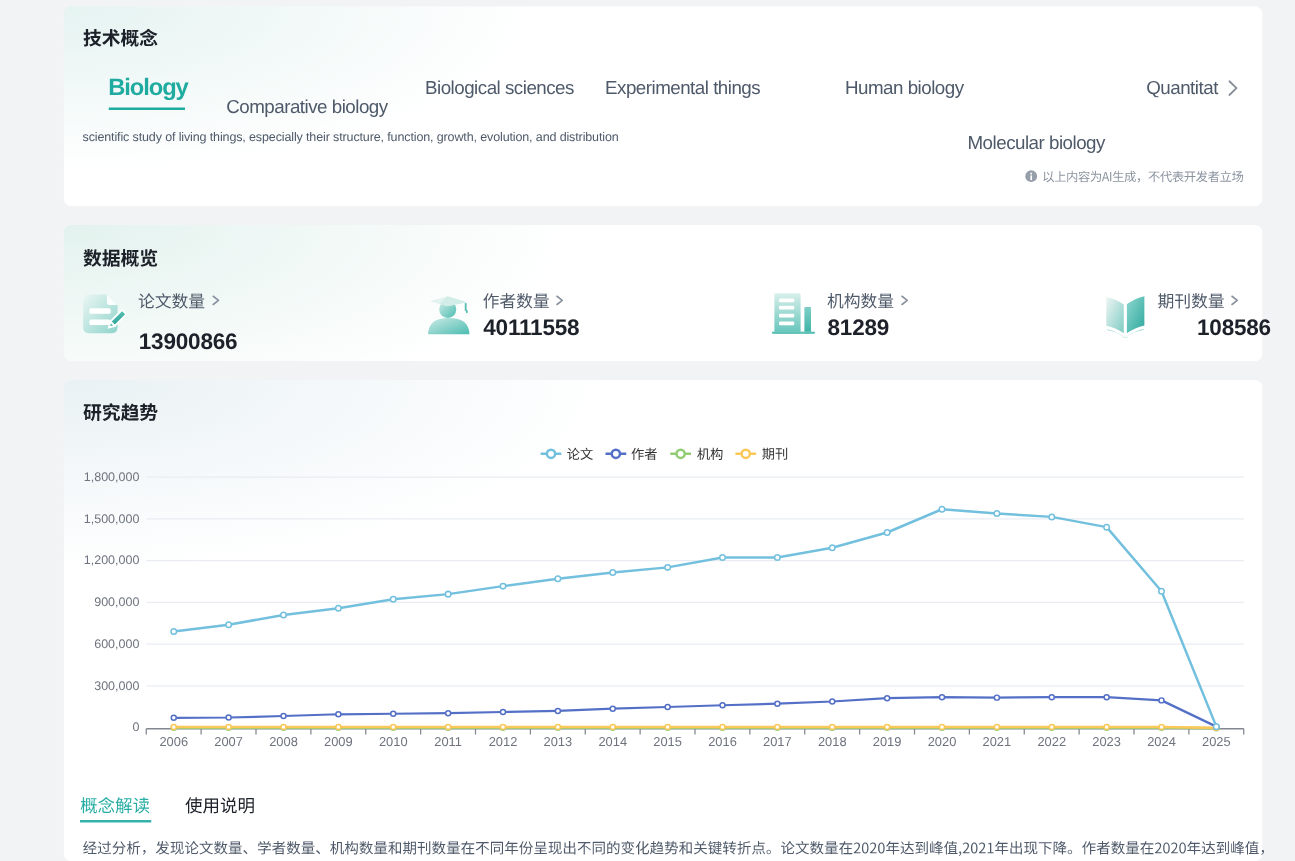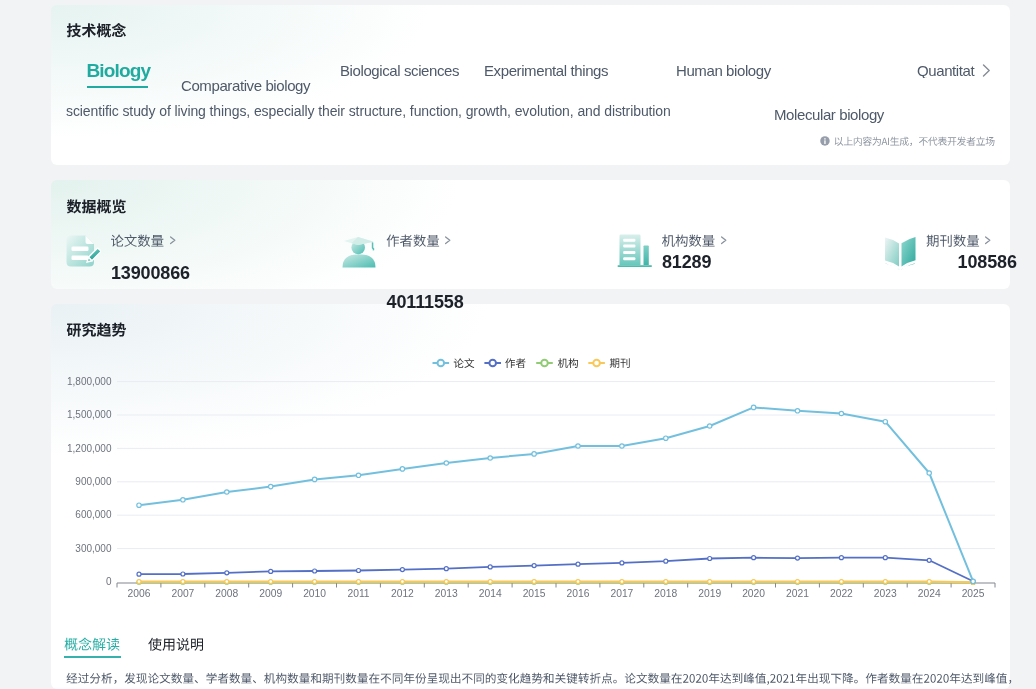--- a/index.html
+++ b/index.html
@@ -17,21 +17,21 @@
 <div class="abs" style="left:87px;top:85.5px;width:61px;height:2px;background:#1fab9f;"></div>
 <div class="abs" style="left:181px;top:78px;font-size:15px;color:#4e5969;line-height:15px;letter-spacing:-0.4px;">Comparative biology</div>
 <div class="abs" style="left:340px;top:62.5px;font-size:15px;color:#4e5969;line-height:15px;letter-spacing:-0.4px;">Biological sciences</div>
 <div class="abs" style="left:484px;top:62.5px;font-size:15px;color:#4e5969;line-height:15px;letter-spacing:-0.4px;">Experimental things</div>
 <div class="abs" style="left:647px;top:62.5px;font-size:15px;color:#4e5969;line-height:15px;letter-spacing:-0.4px;margin-left:29px;">Human biology</div>
 <div class="abs" style="left:774px;top:62.5px;font-size:15px;color:#4e5969;line-height:15px;letter-spacing:-0.4px;margin-top:44px;">Molecular biology</div>
 <div class="abs" style="left:917px;top:62.5px;font-size:15px;color:#4e5969;line-height:15px;letter-spacing:-0.4px;width:58px;overflow:hidden;white-space:nowrap;">Quantitative biology</div>
 <svg class="abs" style="left:982px;top:63.5px" width="9" height="13" viewBox="0 0 9 13">
     <path d="M1.5 1 L7.2 6.5 L1.5 12" fill="none" stroke="#868c96" stroke-width="1.4" stroke-linecap="round" stroke-linejoin="round"></path>
   </svg>
-<div class="abs" style="left:66px;top:103.5px;font-size:14px;color:#4e5969;line-height:14px;letter-spacing:-0.1px;">scientific study of living things, especially their structure, function, growth, evolution, and distribution</div>
+<div class="abs" style="left:66px;top:103.5px;font-size:10px;color:#4e5969;line-height:14px;letter-spacing:-0.1px;">scientific study of living things, especially their structure, function, growth, evolution, and distribution</div>
 <svg style="position:absolute;left:0;top:0;overflow:visible" width="10" height="10" viewBox="0 0 10 10">
     <path transform="translate(833.72,144.99)" d="M3.7 -7C4.3 -6.3 4.9 -5.3 5.2 -4.7L5.9 -5.1C5.6 -5.7 4.9 -6.7 4.3 -7.4ZM7.5 -7.9C7.3 -3.5 6.6 -1.1 3.4 0.2C3.6 0.4 3.9 0.7 4 0.9C5.3 0.2 6.3 -0.6 6.9 -1.6C7.7 -0.8 8.5 0.1 8.9 0.8L9.6 0.3C9.1 -0.4 8.1 -1.5 7.3 -2.3C7.9 -3.7 8.2 -5.5 8.3 -7.9ZM1.4 -0.2C1.6 -0.4 2 -0.6 4.9 -2C4.8 -2.2 4.7 -2.5 4.7 -2.7L2.4 -1.6V-7.6H1.6V-1.7C1.6 -1.3 1.2 -0.9 1 -0.8C1.1 -0.7 1.3 -0.4 1.4 -0.2Z M13.8 -8.2V-0.4H10.1V0.3H19V-0.4H14.6V-4.4H18.3V-5.1H14.6V-8.2Z M20.1 -6.6V0.8H20.8V-5.9H23.7C23.6 -4.6 23.3 -3 21.1 -1.8C21.2 -1.6 21.5 -1.4 21.6 -1.2C22.9 -2 23.7 -2.9 24 -3.9C24.9 -3 25.9 -2 26.4 -1.3L27.1 -1.8C26.4 -2.6 25.2 -3.7 24.3 -4.6C24.4 -5 24.4 -5.5 24.4 -5.9H27.3V-0.2C27.3 -0 27.3 0 27.1 0C26.9 0 26.2 0.1 25.5 0C25.6 0.2 25.7 0.6 25.7 0.8C26.6 0.8 27.2 0.8 27.6 0.7C27.9 0.5 28 0.3 28 -0.2V-6.6H24.4V-8.3H23.7V-6.6Z M31.9 -6.3C31.4 -5.5 30.4 -4.8 29.5 -4.4C29.7 -4.3 29.9 -4 30.1 -3.8C31 -4.3 32 -5.2 32.6 -6ZM34.5 -5.8C35.4 -5.3 36.5 -4.4 37 -3.8L37.6 -4.3C37 -4.9 35.9 -5.7 35 -6.2ZM33.6 -5.4C32.6 -3.9 30.8 -2.7 29 -2C29.2 -1.8 29.4 -1.6 29.5 -1.4C30 -1.6 30.4 -1.8 30.8 -2V0.8H31.6V0.5H35.6V0.8H36.4V-2.2C36.8 -1.9 37.2 -1.7 37.7 -1.5C37.8 -1.7 38 -2 38.2 -2.1C36.6 -2.8 35.1 -3.6 34 -4.8L34.2 -5.1ZM31.6 -0.2V-1.9H35.6V-0.2ZM31.6 -2.5C32.4 -3 33.1 -3.6 33.6 -4.3C34.3 -3.6 35 -3 35.8 -2.5ZM32.9 -8.2C33.1 -8 33.2 -7.7 33.3 -7.4H29.5V-5.6H30.2V-6.7H37V-5.6H37.7V-7.4H34.2C34.1 -7.7 33.9 -8.1 33.7 -8.4Z M39.8 -7.8C40.2 -7.3 40.6 -6.7 40.8 -6.3L41.5 -6.6C41.3 -7 40.8 -7.6 40.4 -8ZM43.1 -3.7C43.6 -3.1 44.2 -2.2 44.5 -1.7L45.1 -2.1C44.9 -2.6 44.3 -3.4 43.8 -4ZM42.3 -8.3V-7.1C42.3 -6.8 42.3 -6.4 42.2 -5.9H39V-5.2H42.2C41.9 -3.4 41.1 -1.4 38.7 0.1C38.9 0.2 39.2 0.5 39.3 0.7C41.9 -1 42.7 -3.2 42.9 -5.2H46.3C46.2 -1.8 46 -0.5 45.7 -0.2C45.6 -0.1 45.5 -0 45.3 -0C45.1 -0 44.4 -0 43.8 -0.1C43.9 0.1 44 0.4 44 0.7C44.6 0.7 45.3 0.7 45.6 0.7C46 0.6 46.2 0.6 46.4 0.3C46.8 -0.2 47 -1.6 47.1 -5.5C47.1 -5.7 47.1 -5.9 47.1 -5.9H43C43 -6.3 43 -6.8 43 -7.1V-8.3Z M47.8 0H48.7L49.4 -2.2H52.1L52.8 0H53.7L51.3 -7.3H50.2ZM49.6 -2.9 50 -4.1C50.3 -4.9 50.5 -5.7 50.7 -6.5H50.8C51 -5.7 51.2 -4.9 51.5 -4.1L51.8 -2.9Z M54.4 0H55.3V-7.3H54.4Z M58.3 -8.2C58 -6.7 57.3 -5.4 56.5 -4.5C56.7 -4.4 57 -4.2 57.2 -4C57.5 -4.5 57.9 -5 58.2 -5.7H60.6V-3.5H57.6V-2.8H60.6V-0.2H56.5V0.5H65.4V-0.2H61.3V-2.8H64.5V-3.5H61.3V-5.7H64.9V-6.4H61.3V-8.3H60.6V-6.4H58.5C58.8 -6.9 58.9 -7.4 59.1 -8Z M70.9 -8.3C70.9 -7.7 70.9 -7.2 71 -6.6H66.8V-3.9C66.8 -2.6 66.7 -0.9 65.9 0.4C66.1 0.5 66.4 0.7 66.5 0.9C67.4 -0.4 67.6 -2.4 67.6 -3.8V-3.9H69.4C69.3 -2.2 69.3 -1.6 69.2 -1.4C69.1 -1.3 69 -1.3 68.8 -1.3C68.7 -1.3 68.2 -1.3 67.8 -1.4C67.9 -1.2 68 -0.9 68 -0.7C68.5 -0.6 68.9 -0.6 69.2 -0.7C69.5 -0.7 69.6 -0.8 69.8 -1C70 -1.2 70 -2.1 70.1 -4.3C70.1 -4.4 70.1 -4.6 70.1 -4.6H67.6V-5.9H71C71.1 -4.3 71.4 -2.8 71.7 -1.7C71.1 -1 70.3 -0.3 69.4 0.1C69.6 0.3 69.9 0.6 70 0.7C70.7 0.3 71.4 -0.3 72 -0.9C72.5 0.1 73.1 0.7 73.8 0.7C74.6 0.7 74.9 0.2 75 -1.5C74.8 -1.5 74.5 -1.7 74.4 -1.9C74.3 -0.6 74.2 -0 73.9 -0C73.4 -0 73 -0.6 72.6 -1.6C73.3 -2.5 73.9 -3.7 74.3 -5L73.6 -5.1C73.3 -4.1 72.8 -3.2 72.3 -2.4C72.1 -3.4 71.9 -4.6 71.8 -5.9H74.9V-6.6H71.7C71.7 -7.2 71.7 -7.7 71.7 -8.3ZM72.2 -7.8C72.8 -7.5 73.6 -7 73.9 -6.6L74.4 -7.1C74 -7.5 73.2 -8 72.6 -8.3Z M76.6 1.1C77.7 0.7 78.3 -0.1 78.3 -1.2C78.3 -1.9 78 -2.3 77.5 -2.3C77.1 -2.3 76.7 -2.1 76.7 -1.6C76.7 -1.1 77.1 -0.9 77.5 -0.9L77.7 -0.9C77.6 -0.2 77.2 0.2 76.4 0.5Z M90.2 -4.7C91.3 -3.9 92.8 -2.8 93.5 -2L94.1 -2.6C93.4 -3.3 91.9 -4.5 90.7 -5.2ZM85.3 -7.6V-6.9H89.7C88.7 -5.2 87 -3.5 85.1 -2.5C85.2 -2.4 85.4 -2.1 85.6 -1.9C86.9 -2.6 88.2 -3.6 89.2 -4.8V0.8H90V-5.8C90.2 -6.1 90.5 -6.5 90.7 -6.9H93.8V-7.6Z M101.2 -7.8C101.8 -7.3 102.5 -6.6 102.9 -6.1L103.4 -6.5C103.1 -7 102.4 -7.6 101.8 -8.1ZM99.6 -8.2C99.6 -7.1 99.7 -6.1 99.8 -5.2L97.4 -4.9L97.5 -4.2L99.9 -4.5C100.2 -1.4 101 0.7 102.7 0.8C103.2 0.8 103.6 0.3 103.8 -1.4C103.7 -1.5 103.3 -1.7 103.2 -1.8C103.1 -0.7 102.9 -0.1 102.7 -0.1C101.6 -0.2 100.9 -2 100.6 -4.6L103.6 -5L103.5 -5.7L100.5 -5.3C100.4 -6.2 100.4 -7.2 100.3 -8.2ZM97.3 -8.2C96.6 -6.6 95.5 -5.1 94.4 -4.2C94.5 -4 94.7 -3.6 94.8 -3.4C95.3 -3.9 95.7 -4.3 96.1 -4.9V0.8H96.9V-6C97.3 -6.6 97.7 -7.3 98 -8Z M106.2 0.8C106.4 0.6 106.8 0.5 109.6 -0.4C109.5 -0.5 109.5 -0.8 109.5 -1L107 -0.3V-2.5C107.6 -2.9 108.2 -3.3 108.6 -3.8C109.4 -1.7 110.7 -0.2 112.8 0.5C112.9 0.3 113.1 -0 113.3 -0.2C112.3 -0.5 111.5 -1 110.8 -1.6C111.4 -2 112.1 -2.5 112.7 -3L112.1 -3.4C111.7 -3 111 -2.5 110.4 -2C109.9 -2.6 109.6 -3.2 109.3 -3.8H113V-4.5H109V-5.3H112.2V-5.9H109V-6.8H112.6V-7.4H109V-8.3H108.3V-7.4H104.8V-6.8H108.3V-5.9H105.3V-5.3H108.3V-4.5H104.4V-3.8H107.7C106.7 -3 105.3 -2.2 104.1 -1.8C104.2 -1.7 104.5 -1.4 104.6 -1.2C105.1 -1.4 105.7 -1.7 106.3 -2V-0.5C106.3 -0.1 106.1 0 105.9 0.1C106 0.3 106.2 0.6 106.2 0.8Z M119.7 -7V-4.1H116.9V-4.6V-7ZM113.8 -4.1V-3.4H116.1C116 -2.1 115.5 -0.7 113.8 0.3C114 0.4 114.3 0.7 114.4 0.8C116.2 -0.3 116.7 -1.9 116.9 -3.4H119.7V0.8H120.5V-3.4H122.7V-4.1H120.5V-7H122.4V-7.7H114.2V-7H116.2V-4.6L116.2 -4.1Z M129.5 -7.8C129.9 -7.4 130.5 -6.7 130.7 -6.4L131.3 -6.8C131.1 -7.1 130.5 -7.7 130.1 -8.2ZM124.2 -5.2C124.3 -5.3 124.7 -5.3 125.3 -5.3H126.7C126 -3.3 124.9 -1.7 123.1 -0.6C123.3 -0.4 123.6 -0.1 123.7 0C125 -0.8 125.9 -1.8 126.6 -3C127 -2.3 127.5 -1.6 128.1 -1.1C127.2 -0.5 126.2 -0.1 125.2 0.2C125.3 0.3 125.5 0.6 125.6 0.8C126.7 0.5 127.8 0 128.7 -0.6C129.6 0.1 130.6 0.5 131.9 0.8C132 0.6 132.2 0.3 132.4 0.2C131.2 -0.1 130.1 -0.5 129.2 -1.1C130.1 -1.8 130.8 -2.8 131.2 -4.1L130.7 -4.3L130.5 -4.3H127.2C127.3 -4.6 127.4 -5 127.5 -5.3H132L132 -6.1H127.7C127.9 -6.7 128 -7.5 128.1 -8.2L127.3 -8.4C127.2 -7.5 127.1 -6.8 126.9 -6.1H125.1C125.4 -6.6 125.6 -7.2 125.8 -7.9L125 -8C124.9 -7.3 124.5 -6.5 124.4 -6.3C124.2 -6.1 124.1 -5.9 124 -5.9C124.1 -5.7 124.2 -5.3 124.2 -5.2ZM128.6 -1.5C128 -2.1 127.4 -2.8 127 -3.6H130.2C129.8 -2.8 129.3 -2.1 128.6 -1.5Z M140.7 -8C140.3 -7.5 139.9 -7.1 139.5 -6.7V-7.1H137.1V-8.3H136.3V-7.1H133.8V-6.4H136.3V-5.1H132.9V-4.5H136.8C135.5 -3.7 134.1 -3 132.7 -2.5C132.8 -2.3 133.1 -2 133.2 -1.9C133.8 -2.1 134.4 -2.4 135 -2.7V0.8H135.7V0.5H139.8V0.8H140.5V-3.4H136.4C137 -3.8 137.5 -4.1 138 -4.5H141.7V-5.1H138.9C139.8 -5.9 140.6 -6.7 141.3 -7.6ZM137.1 -5.1V-6.4H139.3C138.8 -6 138.3 -5.5 137.8 -5.1ZM135.7 -1.2H139.8V-0.2H135.7ZM135.7 -1.8V-2.8H139.8V-1.8Z M142.9 -6.4V-5.7H150.9V-6.4ZM144.3 -5C144.6 -3.7 145 -1.9 145.2 -0.8L146 -1C145.8 -2.1 145.4 -3.8 145 -5.2ZM146.2 -8.2C146.3 -7.7 146.6 -7 146.6 -6.6L147.4 -6.8C147.3 -7.2 147.1 -7.9 146.9 -8.4ZM148.8 -5.2C148.4 -3.7 147.8 -1.7 147.3 -0.4H142.5V0.4H151.3V-0.4H148.1C148.6 -1.6 149.2 -3.5 149.6 -5Z M155.5 -4.3C155.6 -4.4 155.9 -4.4 156.4 -4.4H157.1C156.7 -3.3 156 -2.4 155.1 -1.8L154.9 -2.4L153.9 -2V-5.2H155V-5.9H153.9V-8.2H153.2V-5.9H152V-5.2H153.2V-1.8C152.7 -1.6 152.2 -1.4 151.8 -1.3L152.1 -0.5C152.9 -0.9 154 -1.3 155.1 -1.7L155.1 -1.8C155.2 -1.7 155.5 -1.5 155.6 -1.4C156.5 -2.1 157.4 -3.1 157.8 -4.4H158.6C158 -2.3 156.9 -0.7 155.2 0.4C155.4 0.5 155.7 0.7 155.8 0.8C157.5 -0.3 158.6 -2.1 159.3 -4.4H160C159.8 -1.5 159.6 -0.4 159.4 -0.1C159.3 0 159.2 0 159 0C158.8 0 158.5 0 158.1 0C158.2 0.2 158.3 0.5 158.3 0.7C158.7 0.7 159.1 0.7 159.3 0.7C159.6 0.7 159.8 0.6 160 0.4C160.3 -0 160.5 -1.3 160.8 -4.8C160.8 -4.9 160.8 -5.1 160.8 -5.1H156.8C157.8 -5.7 158.8 -6.6 159.9 -7.5L159.3 -7.9L159.2 -7.9H155.2V-7.1H158.4C157.5 -6.4 156.5 -5.7 156.2 -5.5C155.8 -5.2 155.5 -5 155.2 -5C155.3 -4.8 155.5 -4.5 155.5 -4.3Z" fill="#8a929e"></path>
   </svg>
 <svg class="abs" style="left:819.6px;top:135.6px" width="10.4" height="10.4" viewBox="0 0 11 11">
     <circle cx="5.25" cy="5.25" r="5" fill="#979eab"></circle>
     <rect x="4.55" y="2.3" width="1.4" height="1.5" fill="#fff"></rect>
     <rect x="4.55" y="4.6" width="1.4" height="3.9" fill="#fff"></rect>
   </svg>
 <svg style="position:absolute;left:0;top:0;overflow:visible" width="10" height="10" viewBox="0 0 10 10">
     <path transform="translate(66.47,212.08)" d="M6.4 -12.6C6.1 -12 5.7 -11.2 5.4 -10.7L6.5 -10.1C6.9 -10.6 7.4 -11.3 7.9 -12ZM5.6 -3.6C5.3 -3 5 -2.6 4.6 -2.2L3.3 -2.8L3.8 -3.6ZM1.2 -2.2C1.9 -1.9 2.6 -1.6 3.3 -1.2C2.5 -0.7 1.5 -0.3 0.4 -0C0.7 0.3 1 0.9 1.2 1.3C2.5 0.9 3.8 0.4 4.8 -0.4C5.2 -0.1 5.6 0.2 5.9 0.4L7 -0.8C6.7 -1 6.3 -1.2 5.9 -1.4C6.7 -2.3 7.3 -3.4 7.6 -4.7L6.7 -5.1L6.4 -5H4.5L4.8 -5.6L3.2 -5.9C3.1 -5.6 2.9 -5.3 2.8 -5H0.9V-3.6H2.1C1.8 -3.1 1.5 -2.6 1.2 -2.2ZM1 -12C1.4 -11.4 1.7 -10.6 1.8 -10.1H0.6V-8.7H2.9C2.2 -7.9 1.2 -7.3 0.3 -6.9C0.7 -6.6 1.1 -6 1.3 -5.6C2 -6 2.8 -6.6 3.5 -7.3V-6H5.2V-7.6C5.7 -7.2 6.3 -6.7 6.6 -6.3L7.6 -7.6C7.3 -7.8 6.5 -8.3 5.8 -8.7H8V-10.1H5.2V-12.8H3.5V-10.1H1.9L3.2 -10.6C3.1 -11.2 2.7 -11.9 2.3 -12.5ZM9.2 -12.7C8.8 -10 8.2 -7.4 7 -5.9C7.3 -5.6 8 -5 8.3 -4.7C8.5 -5.1 8.8 -5.6 9.1 -6.1C9.3 -5 9.7 -3.9 10.1 -2.9C9.3 -1.7 8.2 -0.7 6.7 -0C7 0.3 7.5 1.1 7.7 1.4C9.1 0.7 10.2 -0.2 11 -1.3C11.7 -0.3 12.5 0.6 13.6 1.2C13.8 0.8 14.3 0.1 14.7 -0.2C13.6 -0.8 12.7 -1.8 12 -2.9C12.7 -4.4 13.2 -6.2 13.4 -8.3H14.4V-10H10.4C10.5 -10.8 10.7 -11.6 10.8 -12.5ZM11.8 -8.3C11.6 -7 11.4 -5.9 11 -4.9C10.6 -6 10.3 -7.1 10.1 -8.3Z M22.3 -3.5V1.3H23.8V0.9H27.4V1.3H29.1V-3.5H26.4V-4.9H29.4V-6.5H26.4V-7.8H29V-12.2H20.7V-7.5C20.7 -5.2 20.6 -1.9 19.1 0.3C19.5 0.5 20.3 1.1 20.6 1.4C21.7 -0.3 22.2 -2.7 22.4 -4.9H24.7V-3.5ZM22.5 -10.6H27.3V-9.3H22.5ZM22.5 -7.8H24.7V-6.5H22.5L22.5 -7.5ZM23.8 -0.5V-2H27.4V-0.5ZM17.1 -12.7V-9.9H15.6V-8.2H17.1V-5.6L15.3 -5.1L15.7 -3.4L17.1 -3.8V-0.8C17.1 -0.6 17.1 -0.5 16.9 -0.5C16.7 -0.5 16.2 -0.5 15.6 -0.5C15.9 -0 16.1 0.7 16.1 1.1C17.1 1.1 17.7 1.1 18.2 0.8C18.6 0.5 18.8 0.1 18.8 -0.8V-4.3L20.3 -4.7L20.1 -6.4L18.8 -6V-8.2H20.3V-9.9H18.8V-12.7Z M32 -12.8V-9.7H30.6V-8.1H32V-8C31.7 -6.2 31 -4.1 30.3 -2.8C30.5 -2.4 30.9 -1.7 31.1 -1.3C31.4 -1.8 31.7 -2.6 32 -3.4V1.3H33.6V-5.3C33.8 -4.7 34 -4 34.2 -3.6L35.1 -5V-2.6C35.1 -1.9 34.6 -1.3 34.4 -1.1C34.6 -0.9 35 -0.3 35.2 0.1C35.4 -0.2 35.8 -0.6 38 -1.9L38.2 -1.2L39.5 -1.9C39.2 -2.6 38.7 -3.9 38.2 -4.9L37 -4.4C37.2 -4 37.4 -3.6 37.6 -3.1L36.4 -2.5V-5.3H38.8V-6.5C39 -6.2 39.2 -5.6 39.3 -5.2C39.5 -5.4 40 -5.5 40.5 -5.5H40.9C40.4 -3.4 39.4 -1.3 37.6 0.5C38.1 0.7 38.6 1.1 38.9 1.4C40 0.3 40.7 -0.9 41.3 -2.2V-0.5C41.3 0.4 41.4 0.6 41.6 0.8C41.8 1.1 42.1 1.2 42.5 1.2C42.7 1.2 43 1.2 43.2 1.2C43.4 1.2 43.7 1.1 43.9 0.9C44.1 0.8 44.2 0.6 44.3 0.2C44.4 -0.1 44.5 -0.9 44.5 -1.7C44.2 -1.8 43.8 -2 43.6 -2.2C43.6 -1.5 43.6 -0.9 43.5 -0.7C43.5 -0.5 43.5 -0.4 43.4 -0.3C43.4 -0.3 43.3 -0.3 43.2 -0.3C43.1 -0.3 43 -0.3 42.9 -0.3C42.8 -0.3 42.7 -0.3 42.7 -0.3C42.6 -0.4 42.6 -0.5 42.6 -0.6V-4.7H42.2L42.4 -5.5H44.4L44.4 -6.9H42.7C42.9 -8.2 42.9 -9.5 42.9 -10.5H44.2V-12H39.3V-10.5H41.6C41.5 -9.5 41.5 -8.2 41.2 -6.9H40.5L41 -9.8H39.7C39.6 -9.1 39.3 -7.2 39.2 -6.9C39.1 -6.7 39 -6.6 38.8 -6.5V-12H35.1V-5.2C34.8 -5.7 33.9 -7.4 33.6 -7.9V-8.1H34.7V-9.7H33.6V-12.8ZM37.5 -8V-6.7H36.4V-8ZM37.5 -9.3H36.4V-10.6H37.5Z M54.9 -9.1C55.4 -8.5 56 -7.5 56.3 -6.9L57.9 -7.6C57.6 -8.2 57 -9.1 56.5 -9.7ZM46.5 -11.9V-7.5H48.2V-11.9ZM49.7 -12.6V-7H51.4V-12.6ZM47.6 -6.7V-1.8H49.4V-5.1H55.7V-2H57.6V-6.7ZM53.5 -12.8C53.2 -11.1 52.5 -9.3 51.6 -8.2C52 -8 52.8 -7.6 53.1 -7.3C53.6 -8 54.1 -8.9 54.5 -9.9H59.2V-11.4H55L55.2 -12.4ZM51.5 -4.6V-3.4C51.5 -2.4 51 -1 45.8 -0.1C46.3 0.3 46.8 0.9 47 1.3C50.4 0.6 52 -0.4 52.8 -1.5V-0.8C52.8 0.7 53.2 1.1 55 1.1C55.4 1.1 56.9 1.1 57.2 1.1C58.6 1.1 59.1 0.7 59.3 -1.1C58.8 -1.2 58.1 -1.4 57.7 -1.7C57.7 -0.5 57.6 -0.3 57.1 -0.3C56.7 -0.3 55.6 -0.3 55.3 -0.3C54.7 -0.3 54.6 -0.4 54.6 -0.8V-2.7H53.3C53.3 -2.9 53.4 -3.1 53.4 -3.3V-4.6Z" fill="#1d2129"></path>
@@ -133,21 +133,21 @@
 <svg class="abs" style="left:167.8px;top:235.8px" width="9" height="9" viewBox="0 0 9 9">
     <path d="M2.6 1 L6.8 4.3 L2.6 7.6" fill="none" stroke="#8a929e" stroke-width="1.3" stroke-linecap="round" stroke-linejoin="round"></path>
   </svg>
 <div class="abs" style="left:111.0px;top:264px;font-size:18px;font-weight:bold;color:#1d2129;line-height:18px;letter-spacing:-0.15px;">13900866</div>
 <svg style="position:absolute;left:0;top:0;overflow:visible" width="10" height="10" viewBox="0 0 10 10">
     <path transform="translate(386.12,245.77)" d="M7 -11.1C6.4 -9.1 5.3 -7.2 4.1 -5.9C4.3 -5.8 4.7 -5.4 4.9 -5.2C5.5 -6 6.2 -7 6.8 -8.1H7.7V1.1H8.7V-2.2H12.8V-3.1H8.7V-5.2H12.6V-6.1H8.7V-8.1H12.9V-9H7.3C7.5 -9.6 7.8 -10.2 8 -10.8ZM3.8 -11.2C3.1 -9.2 1.8 -7.2 0.5 -5.9C0.7 -5.6 1 -5.1 1.1 -4.9C1.5 -5.3 2 -5.9 2.4 -6.4V1H3.4V-8C3.9 -8.9 4.4 -9.9 4.8 -10.9Z M24.6 -10.8C24.1 -10.2 23.6 -9.6 23.1 -9V-9.6H19.7V-11.3H18.7V-9.6H15.3V-8.7H18.7V-7H14.1V-6H19.4C17.7 -4.9 15.8 -4 13.8 -3.4C14 -3.2 14.3 -2.7 14.5 -2.5C15.3 -2.9 16.1 -3.2 16.9 -3.6V1.1H17.9V0.6H23.4V1H24.4V-4.6H18.9C19.6 -5.1 20.3 -5.5 21 -6H26.1V-7H22.2C23.4 -8 24.5 -9.1 25.5 -10.3ZM19.7 -7V-8.7H22.7C22.1 -8.1 21.4 -7.5 20.7 -7ZM17.9 -1.6H23.4V-0.2H17.9ZM17.9 -2.5V-3.8H23.4V-2.5Z M32.7 -11C32.5 -10.5 32.1 -9.7 31.7 -9.2L32.4 -8.9C32.7 -9.3 33.2 -10 33.6 -10.6ZM28 -10.6C28.3 -10.1 28.7 -9.3 28.8 -8.9L29.6 -9.2C29.5 -9.7 29.1 -10.4 28.7 -10.9ZM32.3 -3.5C32 -2.8 31.6 -2.2 31 -1.7C30.5 -1.9 30 -2.2 29.5 -2.4C29.7 -2.7 29.9 -3.1 30.1 -3.5ZM28.3 -2.1C28.9 -1.8 29.7 -1.5 30.3 -1.1C29.5 -0.5 28.4 -0.1 27.3 0.2C27.5 0.4 27.7 0.7 27.8 1C29.1 0.6 30.2 0.1 31.2 -0.7C31.6 -0.4 32 -0.1 32.3 0.1L33 -0.6C32.7 -0.8 32.3 -1 31.8 -1.3C32.5 -2 33.1 -3 33.4 -4.1L32.9 -4.4L32.7 -4.3H30.5L30.8 -5L29.9 -5.2C29.8 -4.9 29.7 -4.6 29.6 -4.3H27.7V-3.5H29.1C28.9 -2.9 28.6 -2.5 28.3 -2.1ZM30.2 -11.3V-8.8H27.5V-7.9H29.9C29.3 -7.1 28.3 -6.2 27.3 -5.8C27.5 -5.6 27.8 -5.3 27.9 -5.1C28.7 -5.5 29.6 -6.3 30.2 -7V-5.4H31.2V-7.2C31.8 -6.8 32.6 -6.1 33 -5.8L33.5 -6.6C33.2 -6.8 32 -7.5 31.4 -7.9H33.9V-8.8H31.2V-11.3ZM35.2 -11.1C34.9 -8.8 34.3 -6.5 33.2 -5.1C33.5 -5 33.8 -4.7 34 -4.5C34.4 -5 34.7 -5.6 34.9 -6.3C35.2 -4.9 35.6 -3.7 36.1 -2.7C35.3 -1.4 34.3 -0.4 32.8 0.3C33 0.5 33.3 0.9 33.4 1.1C34.8 0.4 35.8 -0.5 36.6 -1.7C37.3 -0.6 38.1 0.3 39.1 1C39.3 0.7 39.6 0.3 39.8 0.2C38.7 -0.4 37.8 -1.4 37.1 -2.7C37.8 -4 38.3 -5.7 38.6 -7.7H39.5V-8.7H35.7C35.9 -9.4 36 -10.2 36.2 -11ZM37.6 -7.7C37.4 -6.2 37.1 -4.8 36.6 -3.7C36.1 -4.9 35.7 -6.3 35.5 -7.7Z M43.6 -8.9H50.2V-8.2H43.6ZM43.6 -10.2H50.2V-9.5H43.6ZM42.6 -10.8V-7.6H51.2V-10.8ZM40.9 -7V-6.2H52.9V-7ZM43.3 -3.7H46.4V-2.9H43.3ZM47.4 -3.7H50.6V-2.9H47.4ZM43.3 -5H46.4V-4.2H43.3ZM47.4 -5H50.6V-4.2H47.4ZM40.8 -0V0.7H53V-0H47.4V-0.8H51.9V-1.5H47.4V-2.3H51.6V-5.6H42.3V-2.3H46.4V-1.5H42V-0.8H46.4V-0Z" fill="#4e5969"></path>
   </svg>
 <svg class="abs" style="left:443.4px;top:235.8px" width="9" height="9" viewBox="0 0 9 9">
     <path d="M2.6 1 L6.8 4.3 L2.6 7.6" fill="none" stroke="#8a929e" stroke-width="1.3" stroke-linecap="round" stroke-linejoin="round"></path>
   </svg>
-<div class="abs" style="left:386.6px;top:252.7px;font-size:18px;font-weight:bold;color:#1d2129;line-height:18px;letter-spacing:-0.15px;margin-top:40px;">40111558</div>
+<div class="abs" style="left:386.6px;top:252.7px;font-size:18px;font-weight:bold;color:#1d2129;line-height:18px;letter-spacing:-0.15px;">40111558</div>
 <svg style="position:absolute;left:0;top:0;overflow:visible" width="10" height="10" viewBox="0 0 10 10">
     <path transform="translate(661.62,245.77)" d="M6.7 -10.5V-6.2C6.7 -4.1 6.5 -1.4 4.7 0.4C4.9 0.5 5.3 0.9 5.4 1.1C7.4 -0.9 7.7 -4 7.7 -6.2V-9.5H10.2V-0.9C10.2 0.2 10.3 0.5 10.5 0.7C10.7 0.9 11 0.9 11.2 0.9C11.4 0.9 11.7 0.9 11.9 0.9C12.2 0.9 12.4 0.9 12.6 0.8C12.8 0.6 12.9 0.4 13 0C13.1 -0.3 13.1 -1.3 13.1 -2.1C12.9 -2.2 12.6 -2.3 12.4 -2.5C12.3 -1.6 12.3 -0.9 12.3 -0.6C12.3 -0.3 12.2 -0.2 12.2 -0.1C12.1 -0 12 0 11.9 0C11.8 0 11.6 0 11.5 0C11.4 0 11.3 -0 11.3 -0.1C11.2 -0.1 11.2 -0.4 11.2 -0.8V-10.5ZM2.9 -11.3V-8.4H0.7V-7.4H2.8C2.3 -5.6 1.3 -3.5 0.4 -2.3C0.5 -2.1 0.8 -1.7 0.9 -1.4C1.6 -2.4 2.4 -3.9 2.9 -5.4V1.1H3.9V-5.1C4.4 -4.4 5.1 -3.6 5.3 -3.1L5.9 -4C5.6 -4.3 4.4 -5.7 3.9 -6.2V-7.4H5.9V-8.4H3.9V-11.3Z M20.3 -11.3C19.9 -9.4 19.1 -7.7 18.2 -6.5C18.4 -6.4 18.8 -6.1 19 -5.9C19.5 -6.5 19.9 -7.3 20.3 -8.1H25C24.8 -2.6 24.6 -0.6 24.2 -0.1C24 0.1 23.9 0.1 23.7 0.1C23.4 0.1 22.7 0.1 22 0C22.2 0.3 22.3 0.8 22.3 1C23 1.1 23.7 1.1 24.1 1C24.5 1 24.8 0.9 25.1 0.5C25.6 -0.2 25.8 -2.2 26 -8.5C26 -8.7 26 -9.1 26 -9.1H20.7C20.9 -9.7 21.1 -10.4 21.3 -11ZM21.9 -5C22.1 -4.6 22.3 -4 22.5 -3.5L20.2 -3C20.8 -4.2 21.4 -5.6 21.8 -6.9L20.8 -7.2C20.5 -5.7 19.7 -4 19.5 -3.6C19.3 -3.1 19.1 -2.8 18.9 -2.7C19 -2.5 19.1 -2 19.2 -1.8C19.4 -2 19.8 -2.1 22.8 -2.7C22.9 -2.3 23 -2 23.1 -1.7L23.9 -2.1C23.7 -2.9 23.1 -4.3 22.6 -5.3ZM16.1 -11.3V-8.7H14.1V-7.7H16C15.5 -5.9 14.7 -3.8 13.8 -2.6C14 -2.4 14.3 -2 14.4 -1.7C15 -2.6 15.6 -4 16.1 -5.5V1.1H17V-5.9C17.4 -5.2 17.8 -4.4 18 -3.9L18.7 -4.7C18.4 -5.1 17.4 -6.7 17 -7.1V-7.7H18.6V-8.7H17V-11.3Z M32.7 -11C32.5 -10.5 32.1 -9.7 31.7 -9.2L32.4 -8.9C32.7 -9.3 33.2 -10 33.6 -10.6ZM28 -10.6C28.3 -10.1 28.7 -9.3 28.8 -8.9L29.6 -9.2C29.5 -9.7 29.1 -10.4 28.7 -10.9ZM32.3 -3.5C32 -2.8 31.6 -2.2 31 -1.7C30.5 -1.9 30 -2.2 29.5 -2.4C29.7 -2.7 29.9 -3.1 30.1 -3.5ZM28.3 -2.1C28.9 -1.8 29.7 -1.5 30.3 -1.1C29.5 -0.5 28.4 -0.1 27.3 0.2C27.5 0.4 27.7 0.7 27.8 1C29.1 0.6 30.2 0.1 31.2 -0.7C31.6 -0.4 32 -0.1 32.3 0.1L33 -0.6C32.7 -0.8 32.3 -1 31.8 -1.3C32.5 -2 33.1 -3 33.4 -4.1L32.9 -4.4L32.7 -4.3H30.5L30.8 -5L29.9 -5.2C29.8 -4.9 29.7 -4.6 29.6 -4.3H27.7V-3.5H29.1C28.9 -2.9 28.6 -2.5 28.3 -2.1ZM30.2 -11.3V-8.8H27.5V-7.9H29.9C29.3 -7.1 28.3 -6.2 27.3 -5.8C27.5 -5.6 27.8 -5.3 27.9 -5.1C28.7 -5.5 29.6 -6.3 30.2 -7V-5.4H31.2V-7.2C31.8 -6.8 32.6 -6.1 33 -5.8L33.5 -6.6C33.2 -6.8 32 -7.5 31.4 -7.9H33.9V-8.8H31.2V-11.3ZM35.2 -11.1C34.9 -8.8 34.3 -6.5 33.2 -5.1C33.5 -5 33.8 -4.7 34 -4.5C34.4 -5 34.7 -5.6 34.9 -6.3C35.2 -4.9 35.6 -3.7 36.1 -2.7C35.3 -1.4 34.3 -0.4 32.8 0.3C33 0.5 33.3 0.9 33.4 1.1C34.8 0.4 35.8 -0.5 36.6 -1.7C37.3 -0.6 38.1 0.3 39.1 1C39.3 0.7 39.6 0.3 39.8 0.2C38.7 -0.4 37.8 -1.4 37.1 -2.7C37.8 -4 38.3 -5.7 38.6 -7.7H39.5V-8.7H35.7C35.9 -9.4 36 -10.2 36.2 -11ZM37.6 -7.7C37.4 -6.2 37.1 -4.8 36.6 -3.7C36.1 -4.9 35.7 -6.3 35.5 -7.7Z M43.6 -8.9H50.2V-8.2H43.6ZM43.6 -10.2H50.2V-9.5H43.6ZM42.6 -10.8V-7.6H51.2V-10.8ZM40.9 -7V-6.2H52.9V-7ZM43.3 -3.7H46.4V-2.9H43.3ZM47.4 -3.7H50.6V-2.9H47.4ZM43.3 -5H46.4V-4.2H43.3ZM47.4 -5H50.6V-4.2H47.4ZM40.8 -0V0.7H53V-0H47.4V-0.8H51.9V-1.5H47.4V-2.3H51.6V-5.6H42.3V-2.3H46.4V-1.5H42V-0.8H46.4V-0Z" fill="#4e5969"></path>
   </svg>
 <svg class="abs" style="left:718.8px;top:235.8px" width="9" height="9" viewBox="0 0 9 9">
     <path d="M2.6 1 L6.8 4.3 L2.6 7.6" fill="none" stroke="#8a929e" stroke-width="1.3" stroke-linecap="round" stroke-linejoin="round"></path>
   </svg>
 <div class="abs" style="left:662.0px;top:252.7px;font-size:18px;font-weight:bold;color:#1d2129;line-height:18px;letter-spacing:-0.15px;">81289</div>
 <svg style="position:absolute;left:0;top:0;overflow:visible" width="10" height="10" viewBox="0 0 10 10">
     <path transform="translate(926.09,245.77)" d="M2.4 -1.9C2 -1 1.3 -0.1 0.5 0.5C0.8 0.6 1.2 0.9 1.4 1.1C2.1 0.4 2.9 -0.6 3.3 -1.6ZM4.3 -1.5C4.8 -0.9 5.4 0 5.7 0.6L6.5 0.1C6.2 -0.5 5.6 -1.3 5.1 -1.9ZM11.5 -9.7V-7.5H8.7V-9.7ZM7.8 -10.6V-5.7C7.8 -3.8 7.7 -1.2 6.5 0.5C6.8 0.7 7.2 1 7.3 1.1C8.1 -0.1 8.5 -1.9 8.6 -3.5H11.5V-0.2C11.5 -0 11.4 0 11.2 0.1C11 0.1 10.3 0.1 9.6 0C9.7 0.3 9.9 0.8 9.9 1C10.9 1 11.5 1 11.9 0.8C12.3 0.7 12.4 0.4 12.4 -0.2V-10.6ZM11.5 -6.6V-4.4H8.7C8.7 -4.9 8.7 -5.3 8.7 -5.7V-6.6ZM5.2 -11.1V-9.5H2.7V-11.1H1.8V-9.5H0.7V-8.6H1.8V-3.1H0.5V-2.2H7.1V-3.1H6.1V-8.6H7.1V-9.5H6.1V-11.1ZM2.7 -8.6H5.2V-7.4H2.7ZM2.7 -6.6H5.2V-5.3H2.7ZM2.7 -4.4H5.2V-3.1H2.7Z M21.7 -9.7V-2.2H22.7V-9.7ZM24.6 -11V-0.3C24.6 -0.1 24.5 0 24.2 0C24 0.1 23.1 0.1 22.1 0C22.3 0.3 22.4 0.8 22.5 1.1C23.8 1.1 24.5 1.1 25 0.9C25.4 0.7 25.6 0.4 25.6 -0.3V-11ZM13.9 -6V-5H16.8V1H17.8V-5H20.7V-6H17.8V-9.4H20.3V-10.4H14.3V-9.4H16.8V-6Z M32.7 -11C32.5 -10.5 32.1 -9.7 31.7 -9.2L32.4 -8.9C32.7 -9.3 33.2 -10 33.6 -10.6ZM28 -10.6C28.3 -10.1 28.7 -9.3 28.8 -8.9L29.6 -9.2C29.5 -9.7 29.1 -10.4 28.7 -10.9ZM32.3 -3.5C32 -2.8 31.6 -2.2 31 -1.7C30.5 -1.9 30 -2.2 29.5 -2.4C29.7 -2.7 29.9 -3.1 30.1 -3.5ZM28.3 -2.1C28.9 -1.8 29.7 -1.5 30.3 -1.1C29.5 -0.5 28.4 -0.1 27.3 0.2C27.5 0.4 27.7 0.7 27.8 1C29.1 0.6 30.2 0.1 31.2 -0.7C31.6 -0.4 32 -0.1 32.3 0.1L33 -0.6C32.7 -0.8 32.3 -1 31.8 -1.3C32.5 -2 33.1 -3 33.4 -4.1L32.9 -4.4L32.7 -4.3H30.5L30.8 -5L29.9 -5.2C29.8 -4.9 29.7 -4.6 29.6 -4.3H27.7V-3.5H29.1C28.9 -2.9 28.6 -2.5 28.3 -2.1ZM30.2 -11.3V-8.8H27.5V-7.9H29.9C29.3 -7.1 28.3 -6.2 27.3 -5.8C27.5 -5.6 27.8 -5.3 27.9 -5.1C28.7 -5.5 29.6 -6.3 30.2 -7V-5.4H31.2V-7.2C31.8 -6.8 32.6 -6.1 33 -5.8L33.5 -6.6C33.2 -6.8 32 -7.5 31.4 -7.9H33.9V-8.8H31.2V-11.3ZM35.2 -11.1C34.9 -8.8 34.3 -6.5 33.2 -5.1C33.5 -5 33.8 -4.7 34 -4.5C34.4 -5 34.7 -5.6 34.9 -6.3C35.2 -4.9 35.6 -3.7 36.1 -2.7C35.3 -1.4 34.3 -0.4 32.8 0.3C33 0.5 33.3 0.9 33.4 1.1C34.8 0.4 35.8 -0.5 36.6 -1.7C37.3 -0.6 38.1 0.3 39.1 1C39.3 0.7 39.6 0.3 39.8 0.2C38.7 -0.4 37.8 -1.4 37.1 -2.7C37.8 -4 38.3 -5.7 38.6 -7.7H39.5V-8.7H35.7C35.9 -9.4 36 -10.2 36.2 -11ZM37.6 -7.7C37.4 -6.2 37.1 -4.8 36.6 -3.7C36.1 -4.9 35.7 -6.3 35.5 -7.7Z M43.6 -8.9H50.2V-8.2H43.6ZM43.6 -10.2H50.2V-9.5H43.6ZM42.6 -10.8V-7.6H51.2V-10.8ZM40.9 -7V-6.2H52.9V-7ZM43.3 -3.7H46.4V-2.9H43.3ZM47.4 -3.7H50.6V-2.9H47.4ZM43.3 -5H46.4V-4.2H43.3ZM47.4 -5H50.6V-4.2H47.4ZM40.8 -0V0.7H53V-0H47.4V-0.8H51.9V-1.5H47.4V-2.3H51.6V-5.6H42.3V-2.3H46.4V-1.5H42V-0.8H46.4V-0Z" fill="#4e5969"></path>
   </svg>

